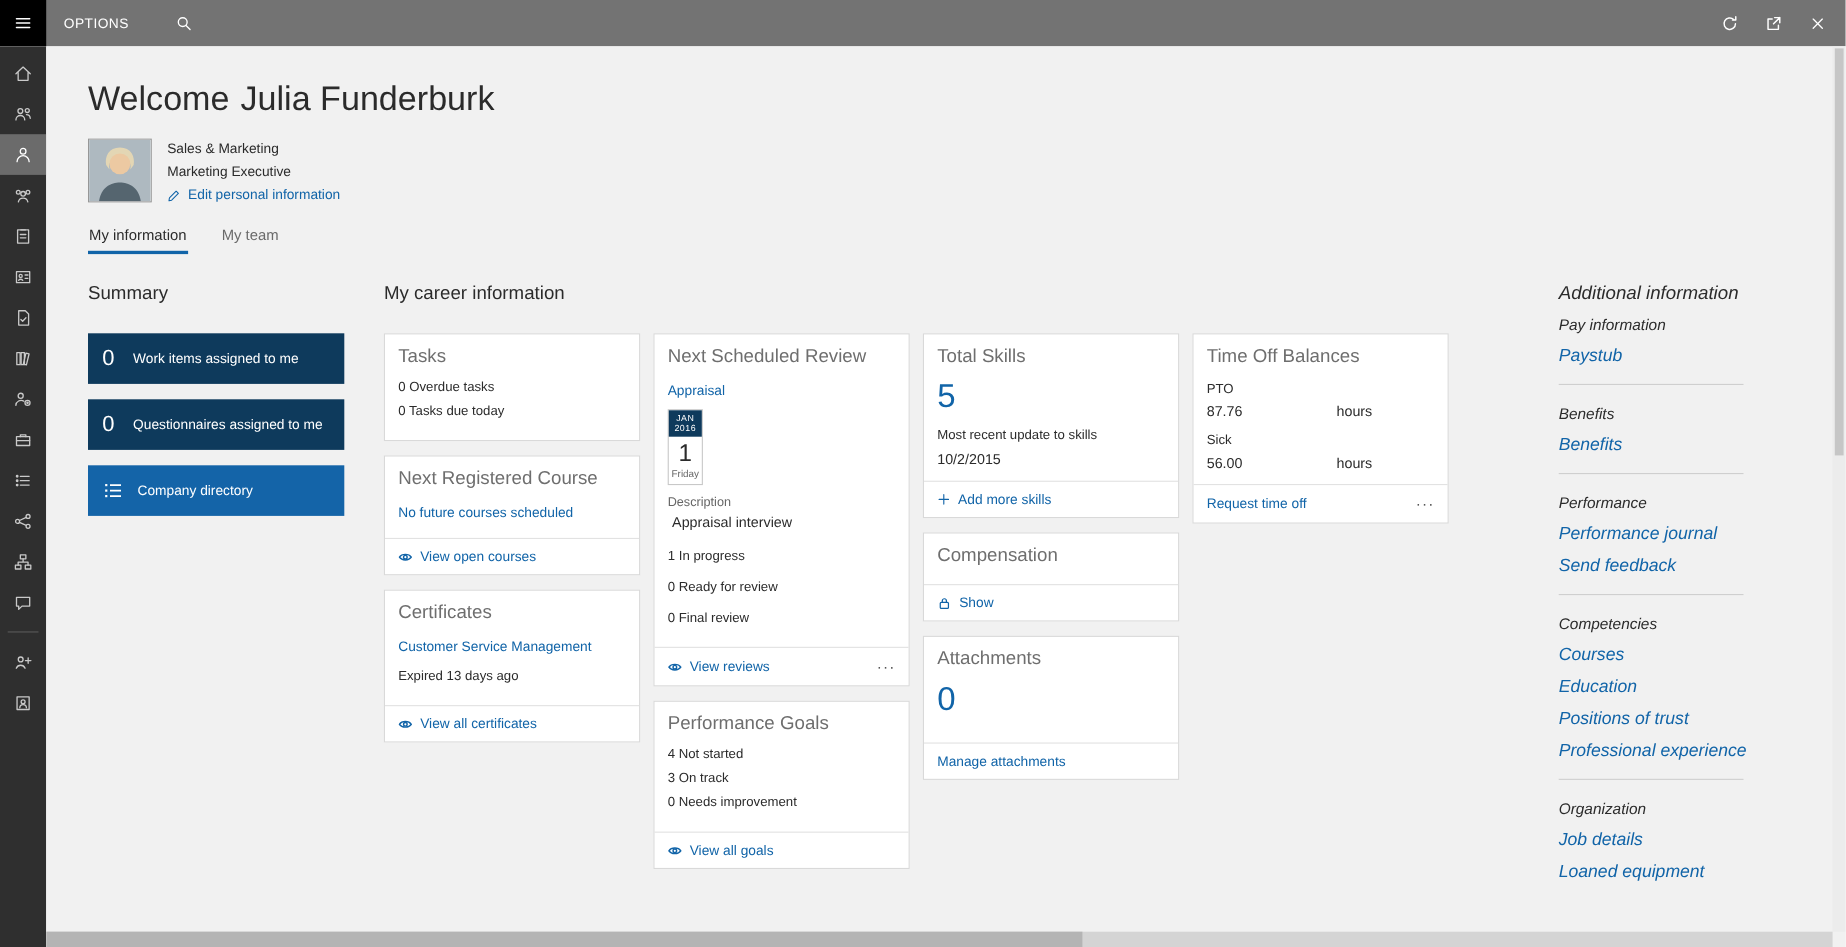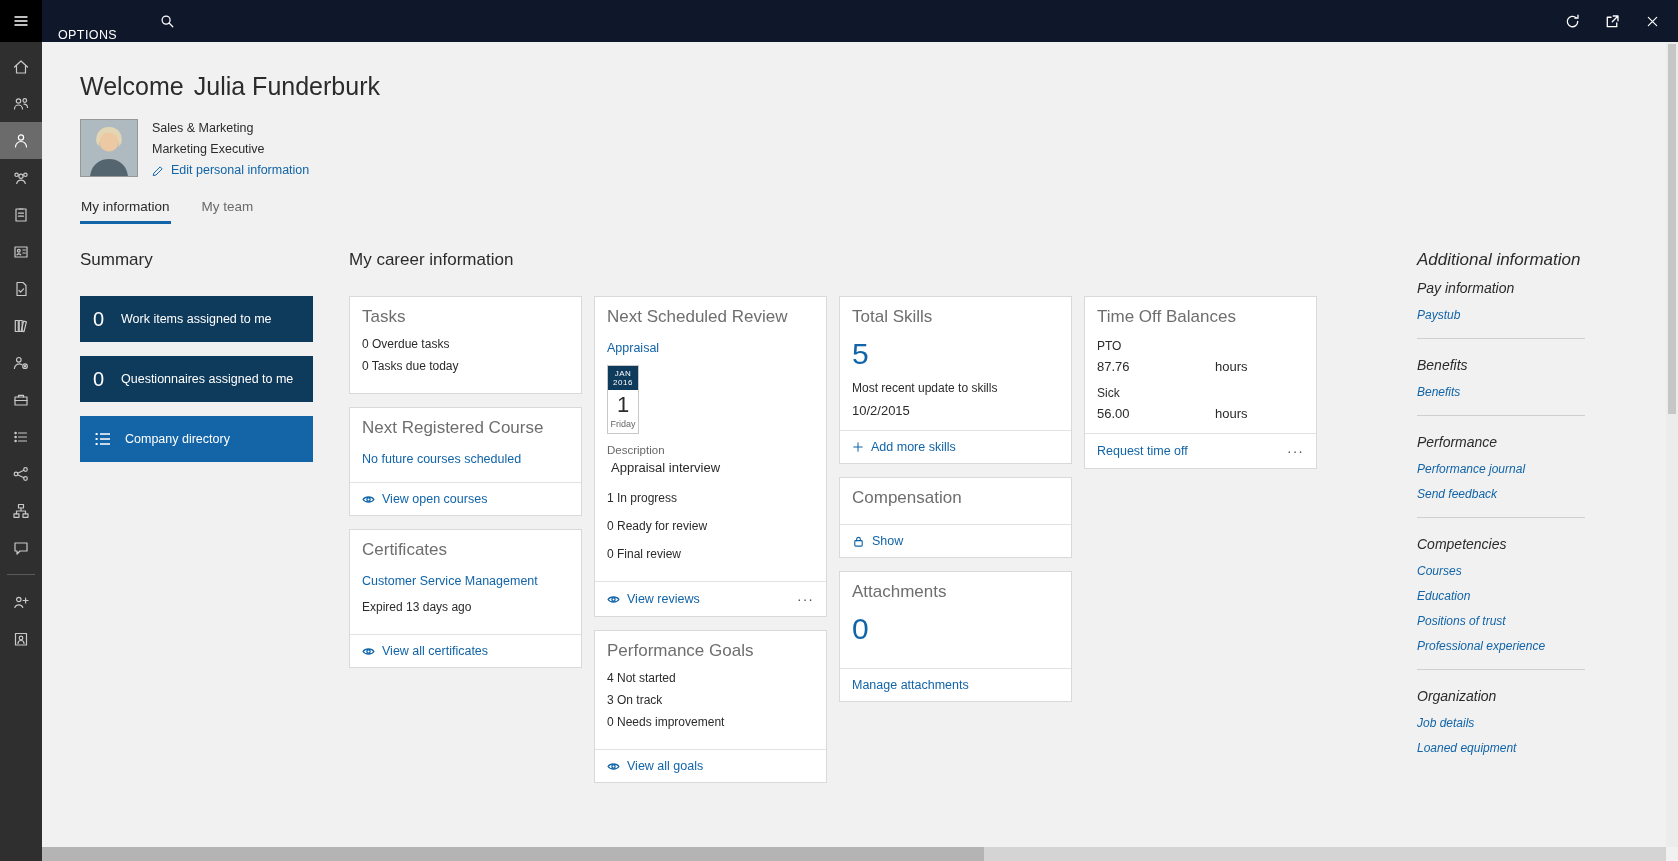--- a/index.html
+++ b/index.html
@@ -3,37 +3,37 @@
 <meta charset="utf-8">
 <style>
   * { box-sizing: border-box; margin: 0; padding: 0; }
   html,body { background:#fff; }
   .app {
     width:1678px; height:861px; overflow:hidden;
     font-family:"Liberation Sans", sans-serif; color:#2b2b2b;
     display:flex; flex-direction:column; background:#f1f1f1;
   }
   
-  .topbar { height:42px; flex:0 0 42px; background:#0f172a; display:flex; align-items:flex-end; color:#fff; }
+  .topbar { height:42px; flex:0 0 42px; background:#737373; display:flex; align-items:center; color:#fff; }
   .nav-toggle { width:42px; height:42px; background:#000; display:flex; align-items:center; justify-content:center; cursor:pointer; }
   .topbar-options { font-size:12.5px; letter-spacing:.4px; margin:0 30px 0 16px; cursor:pointer; }
   .topbar-icon { width:40px; height:42px; display:flex; align-items:center; justify-content:center; cursor:pointer; }
   .topbar-spacer { flex:1; }
   .tb { stroke:#fff; fill:none; stroke-width:1.4; stroke-linecap:round; stroke-linejoin:round; }
   
   .body-row { flex:1; display:flex; overflow:hidden; }
   .sidebar { width:42px; flex:0 0 42px; background:#2f2f2f; display:flex; flex-direction:column; align-items:center; padding-top:6px; }
   .side-item { width:42px; height:37px; display:flex; align-items:center; justify-content:center; cursor:pointer; }
   .side-item.selected { background:#6b6b6b; }
   .side-divider { width:28px; border-top:1px solid #5a5a5a; margin:8px 0; }
   .ic { stroke:#c9c9c9; fill:none; stroke-width:1.2; stroke-linecap:round; stroke-linejoin:round; }
   .selected .ic { stroke:#ffffff; }
   
   .main { flex:1; position:relative; background:#f1f1f1; padding:14px 0 0 38px; overflow:hidden; }
-  .welcome { font-size:25px; font-weight:300; color:#2b2b2b; margin:16px 0 18px; }
+  .welcome { font-size:31px; font-weight:300; color:#2b2b2b; margin:16px 0 18px; }
   .welcome .uname { font-weight:400; margin-left:10px; }
   .profile-row { display:flex; align-items:center; gap:14px; }
   .avatar { width:58px; height:58px; border:1px solid #979797; background:#fff; display:block; }
   .profile-lines { display:flex; flex-direction:column; gap:7px; padding-top:2px; }
   .ptext { font-size:12.5px; color:#2b2b2b; }
   .plink { font-size:12.5px; color:#1164a8; display:flex; align-items:center; gap:6px; cursor:pointer; }
   .blue-ic { stroke:#1164a8; fill:none; stroke-width:1.2; stroke-linecap:round; stroke-linejoin:round; }
   
   .tabs { display:flex; gap:30px; margin:18px 0 0; }
   .tab { font-size:13.5px; padding:4px 1px 7px; color:#6a6a6a; cursor:pointer; border-bottom:3px solid transparent; }
@@ -69,21 +69,21 @@
   .cal-day { font-size:22px; font-weight:300; color:#2b2b2b; padding-top:2px; }
   .cal-weekday { font-size:9px; color:#666; padding:1px 0 4px; }
   
   .to-label { font-size:12px; color:#2b2b2b; margin-top:12px; }
   .to-row { display:flex; font-size:13px; margin-top:6px; }
   .to-value { width:118px; }
   
   .additional { width:178px; flex:0 0 178px; margin-left:60px;font-style:italic; }
   .group-title { font-size:14px; color:#2b2b2b; margin:18px 0 12px; font-weight:400; }
   .additional .group:first-of-type .group-title { margin-top:10px; }
-  .alink { display:block; font-size:12px; color:#1164a8; margin:11px 0; cursor:pointer; }
+  .alink { display:block; font-size:16px; color:#1164a8; margin:11px 0; cursor:pointer; }
   .divider { border-bottom:1px solid #cfcfcf; margin:16px 0 4px; width:168px; }
   
   .hscroll { position:absolute; left:0; right:12px; bottom:0; height:14px; background:#d4d4d4; }
   .hscroll-thumb { position:absolute; left:0; top:0; bottom:0; width:58%; background:#b4b4b4; }
   .vscroll { position:absolute; right:0; top:0; bottom:14px; width:12px; background:#ececec; }
   .vscroll-thumb { position:absolute; top:2px; left:2px; width:8px; height:46%; background:#c6c6c6; }
 </style>
 </head>
 <body>
 

